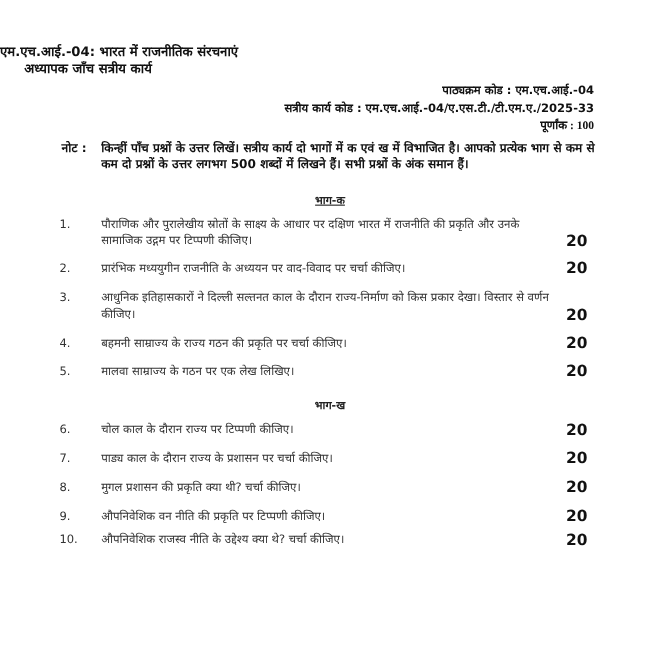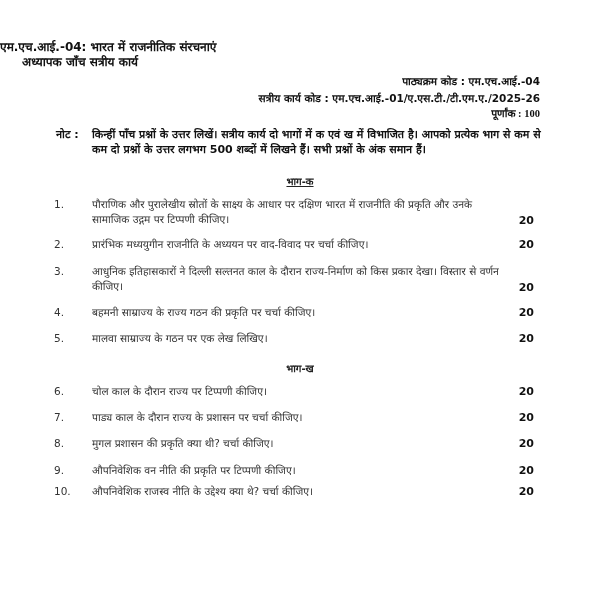--- a/index.html
+++ b/index.html
@@ -12,31 +12,31 @@
   .m1 { top:74px; }
   .m2 { top:91px; }
   .m3 { top:106px;font-family:Liberation Serif, serif; }
   .note { position:absolute; left:56px; top:127px; width:480px; font-weight:bold; font-size:11px; line-height:15px; color:#111; }
   .note-label { position:absolute; left:0; top:0; }
   .note-text { position:absolute; left:36px; top:0; width:460px; }
   .section { position:absolute; left:0; width:600px; text-align:center; font-weight:bold; font-size:10px; color:#222; }
   .q { position:absolute; left:54px; width:480px; font-size:10.5px; line-height:15px; color:#333; }
   .q .num { position:absolute; left:0; top:0; width:24px; }
   .q .text { position:absolute; left:38px; top:0; width:415px; }
-  .q .marks { position:absolute; right:0; font-weight:bold; font-size:11px; color:#111; }
+  .q .marks { position:absolute; right:0; font-weight:bold; font-size:14px; color:#111; }
 </style>
 </head>
 <body>
 
 <div>
   <div class="title t1">एम.एच.आई.-04: भारत में राजनीतिक संरचनाएं</div>
   <div class="title t2">अध्यापक जाँच सत्रीय कार्य</div>
 
   <div class="meta m1">पाठ्यक्रम कोड : एम.एच.आई.-04</div>
-  <div class="meta m2">सत्रीय कार्य कोड : एम.एच.आई.-01/ए.एस.टी./टी.एम.ए./2025-26</div>
+  <div class="meta m2">सत्रीय कार्य कोड : एम.एच.आई.-04/ए.एस.टी./टी.एम.ए./2025-33</div>
   <div class="meta m3">पूर्णांक : 100</div>
 
   <div class="note">
     <span class="note-label">नोट :</span>
     <span class="note-text">किन्हीं पाँच प्रश्नों के उत्तर लिखें। सत्रीय कार्य दो भागों में क एवं ख में विभाजित है। आपको प्रत्येक भाग से कम से कम दो प्रश्नों के उत्तर लगभग 500 शब्दों में लिखने हैं। सभी प्रश्नों के अंक समान हैं।</span>
   </div>
 
   <div class="section" style="top:174px;text-decoration:underline;">भाग-क</div>
 
   <div class="q" style="top:197px;">

